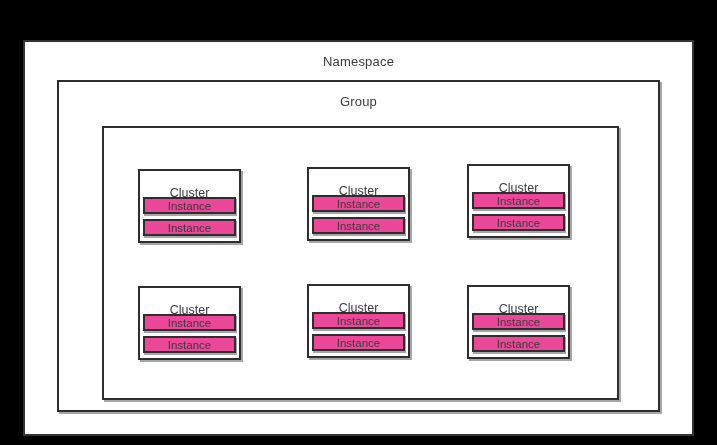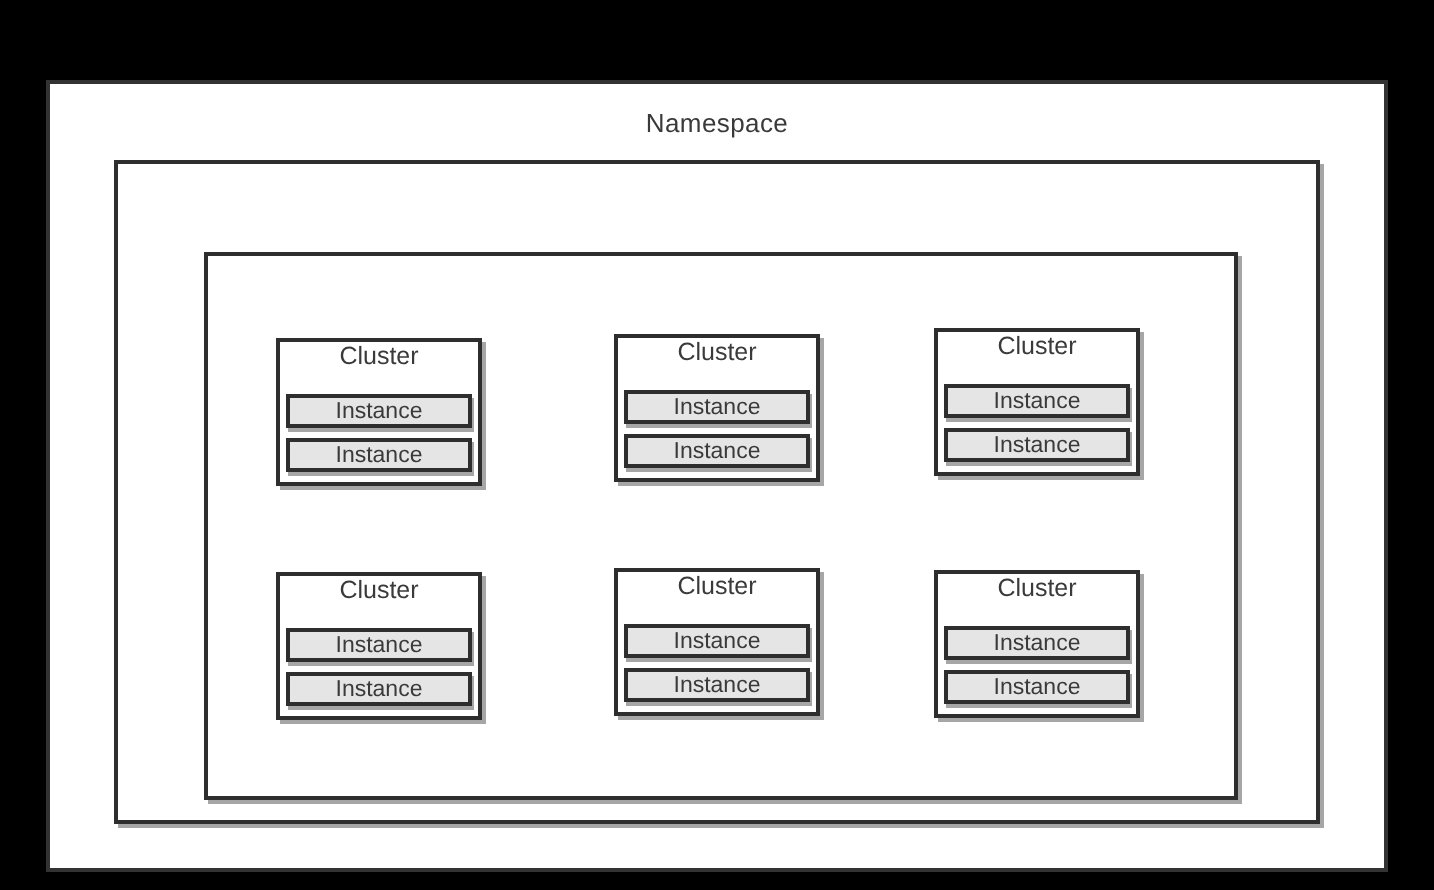--- a/index.html
+++ b/index.html
@@ -49,29 +49,29 @@
   .cluster {
     position: absolute;
     width: 103px; height: 74px;
     background: #ffffff;
     border: 2px solid #2e2e2e;
     box-shadow: 2px 2px 0 rgba(0,0,0,0.35);
   }
   .cluster-label {
     display: block;
     text-align: center;
-    padding-top: 0;
+    padding-top: 15px;
     font-size: 12.5px;
     color: #3a3a3a;
   }
   .instance {
     position: absolute;
     left: 3px; right: 3px;
     height: 17px;
-    background: #e5e5e5;
+    background: #ec4899;
     border: 2px solid #2e2e2e;
     box-shadow: 1px 2px 0 rgba(0,0,0,0.35);
     display: flex;
     align-items: center;
     justify-content: center;
     font-size: 11.5px;
     color: #3a3a3a;
     overflow: hidden;
   }
   .instance.i1 { top: 26px; }
@@ -86,20 +86,21 @@
 </style>
 </head>
 <body>
 
 <div class="canvas">
 
   <div class="box namespace">
     <span class="big-label">Namespace</span>
 
     <div class="box group shadowed">
+      <span class="big-label">Group</span>
 
       <div class="box service shadowed">
 
         <div class="cluster" id="cluster-1">
           <span class="cluster-label">Cluster</span>
           <div class="instance i1">Instance</div>
           <div class="instance i2">Instance</div>
         </div>
 
         <div class="cluster" id="cluster-2">

